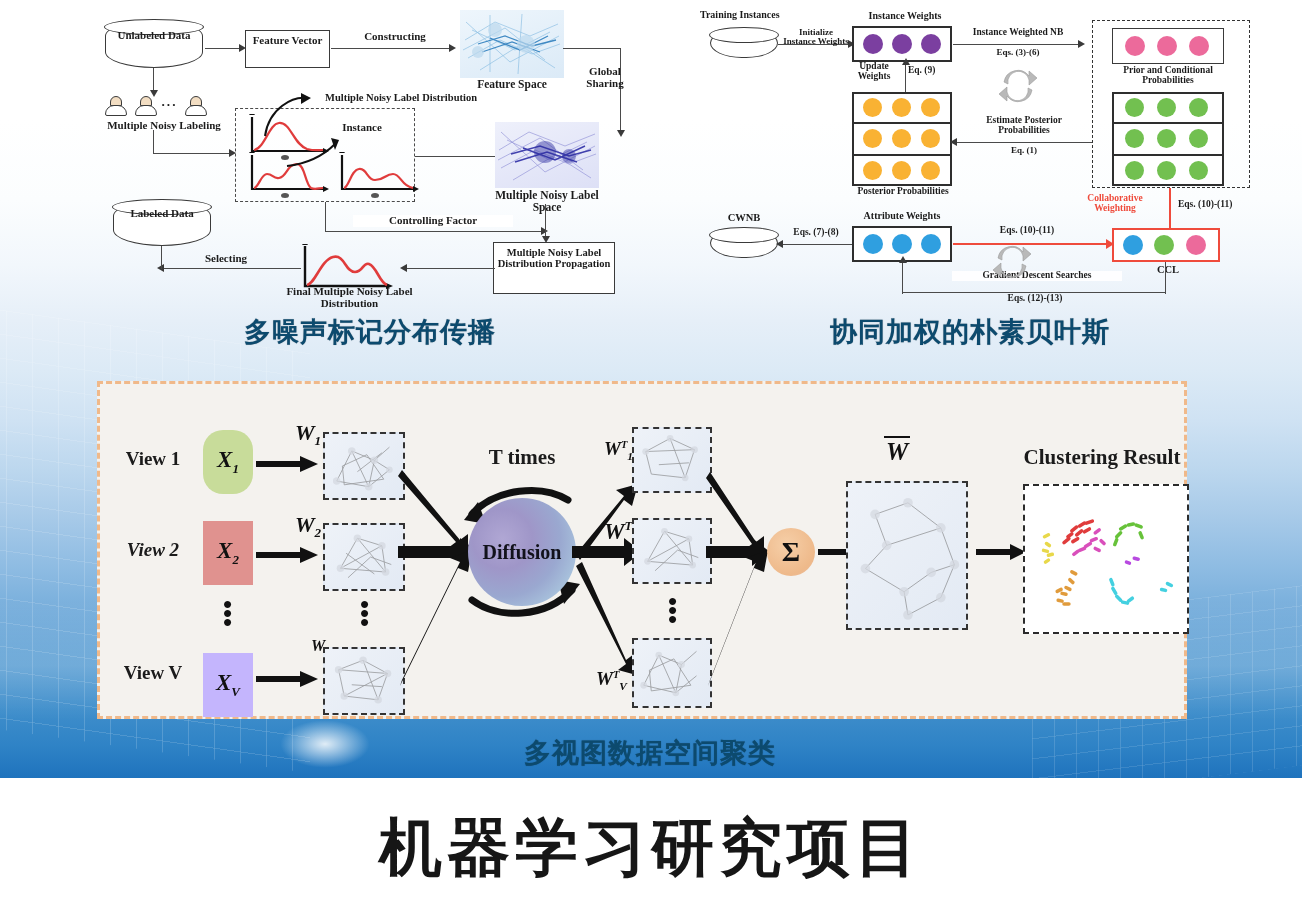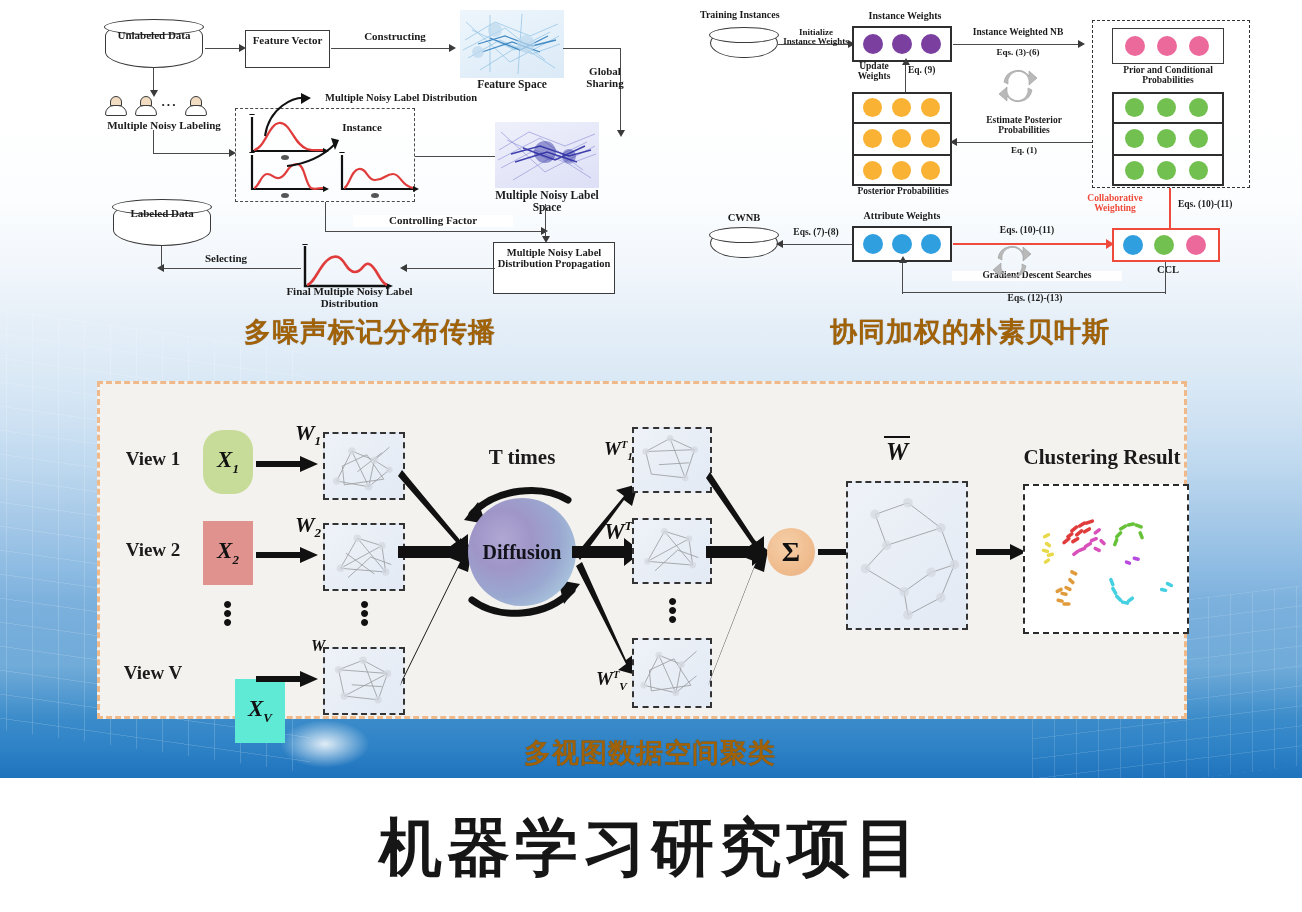--- a/index.html
+++ b/index.html
@@ -88,21 +88,21 @@
   .dot{ position:absolute; border-radius:50%; }
   .person{ position:absolute; width:22px; height:20px; }
   .person .head{ position:absolute; left:5px; top:0; width:12px;height:10px;
       background:#f2ddc2; border:1.3px solid #3a3a3a; border-radius:7px 7px 0 0;}
   .person .body{ position:absolute; left:0; top:9px; width:22px;height:11px;
       background:#fff; border:1.3px solid #3a3a3a; border-radius:9px 9px 2px 2px;}
 
   
   .caption{
     position:absolute; font-family:"DejaVu Sans", sans-serif; font-weight:bold;
-    color:#a16207; letter-spacing:1px; text-align:center; white-space:nowrap;
+    color:#0c4a6e; letter-spacing:1px; text-align:center; white-space:nowrap;
     text-shadow:0 0 1px rgba(0,0,0,.35);
   }
   #main-title{
     position:absolute; left:0; top:805px; width:1302px; text-align:center;
     font-family:"DejaVu Sans", sans-serif; font-weight:bold; font-size:63px;
     letter-spacing:5px; color:#161616;
   }
 
   
   #mv-panel{
@@ -451,30 +451,30 @@
     </svg>
   </div>
 
   <div class="caption" style="left:180px; top:314px; width:380px; font-size:27px;">多噪声标记分布传播</div>
   <div class="caption" style="left:780px; top:314px; width:380px; font-size:27px;">协同加权的朴素贝叶斯</div>
 
   <div id="mv-panel"></div>
 
 
   <div class="lbl" style="left:110px; top:449px; width:86px; font-size:19px;">View 1</div>
-  <div class="lbl" style="left:110px; top:540px; width:86px; font-size:19px;">View 2</div>
+  <div class="lbl" style="left:110px; top:540px; width:86px; font-size:19px;font-style:italic;">View 2</div>
   <div class="lbl" style="left:110px; top:663px; width:86px; font-size:19px;">View V</div>
 
   <div class="viewbox" style="left:203px; top:430px; background:#c8dc9a;border-radius:20px;">
     <span><span>X</span><sub>1</sub></span>
   </div>
   <div class="viewbox" style="left:203px; top:521px; background:#e0928f;">
     <span><span>X</span><sub>2</sub></span>
   </div>
-  <div class="viewbox" style="left:203px; top:679px; background:#5eead4;margin-left:32px;">
+  <div class="viewbox" style="left:203px; top:653px; background:#c4b5fd;">
     <span><span>X</span><sub>V</sub></span>
   </div>
   <div class="vdots" style="left:223px; top:600px;">•<br>•<br>•</div>
 
   <div class="wlab" style="left:295px; top:420px; font-size:22px;">
     <span>W</span><sub>1</sub></div>
   <div class="wlab" style="left:295px; top:512px; font-size:22px;">
     <span>W</span><sub>2</sub></div>
   <div class="wlab" style="left:311px; top:637px; font-size:16px;">
     <span>W</span><sub>V</sub></div>

